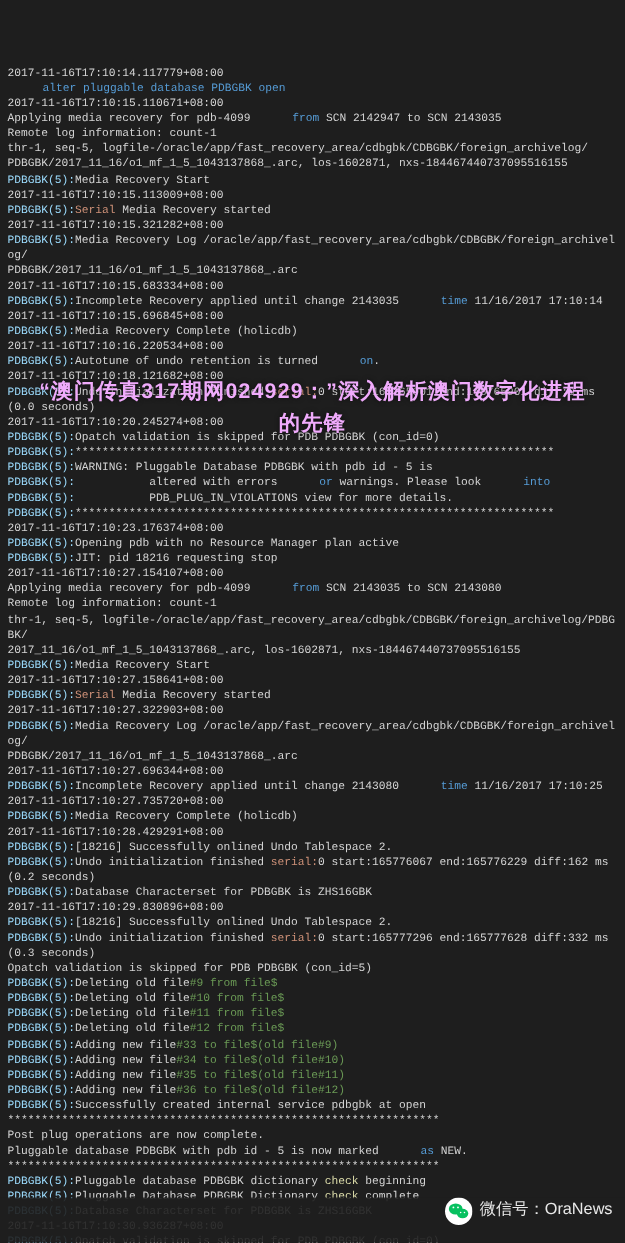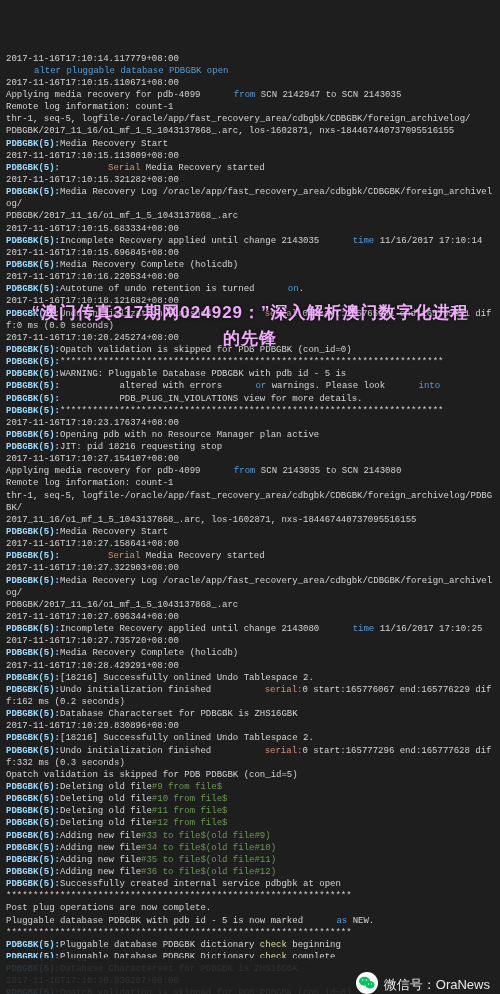--- a/index.html
+++ b/index.html
@@ -17,23 +17,23 @@
   }
   .terminal {
     padding: 4px 6px;
     width: 100%;
     height: 100%;
     overflow: hidden;
   }
   .ln { display: block; white-space: pre-wrap; word-break: break-all; }
   .blue { color: #569cd6; margin-left: 28px; }
   .green { color: #6a9955; font-family: Liberation Mono, monospace; }
-  .orange { color: #ce9178; margin-left: 48px; }
+  .orange { color: #ce9178; }
   .yellow { color: #dcdcaa; }
-  .gray { color: #9cdcfe; font-weight: bold; }
+  .gray { color: #9cdcfe; }
   .overlay-title {
     position: absolute;
     left: 0;
     right: 0;
     top: 290px;
     text-align: center;
     padding: 10px 24px;
     font-family: -apple-system, "PingFang SC", "Microsoft YaHei", sans-serif;
     font-size: 17px;
     font-weight: 700;
@@ -44,21 +44,21 @@
     text-shadow: 0 0 4px rgba(0,0,0,0.6);
   }
   .wechat-bar {
     position: absolute;
     left: 0;
     right: 0;
     bottom: 0;
     height: 36px;
     background: rgba(30,30,30,0.9);
     display: flex;
-    align-items: flex-end;
+    align-items: flex-start;
     justify-content: flex-end;
     padding: 0 10px;
     font-family: -apple-system, "PingFang SC", sans-serif;
     font-size: 13px;
     color: #e8e8e8;
   }
   .wechat-icon {
     width: 22px;
     height: 22px;
     margin-right: 6px;

